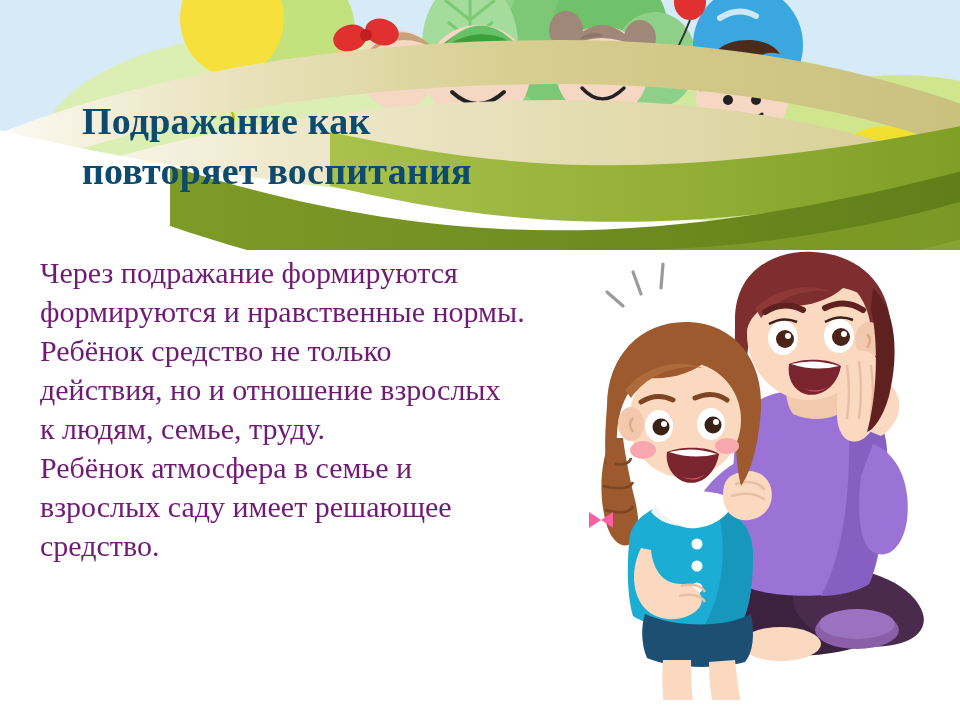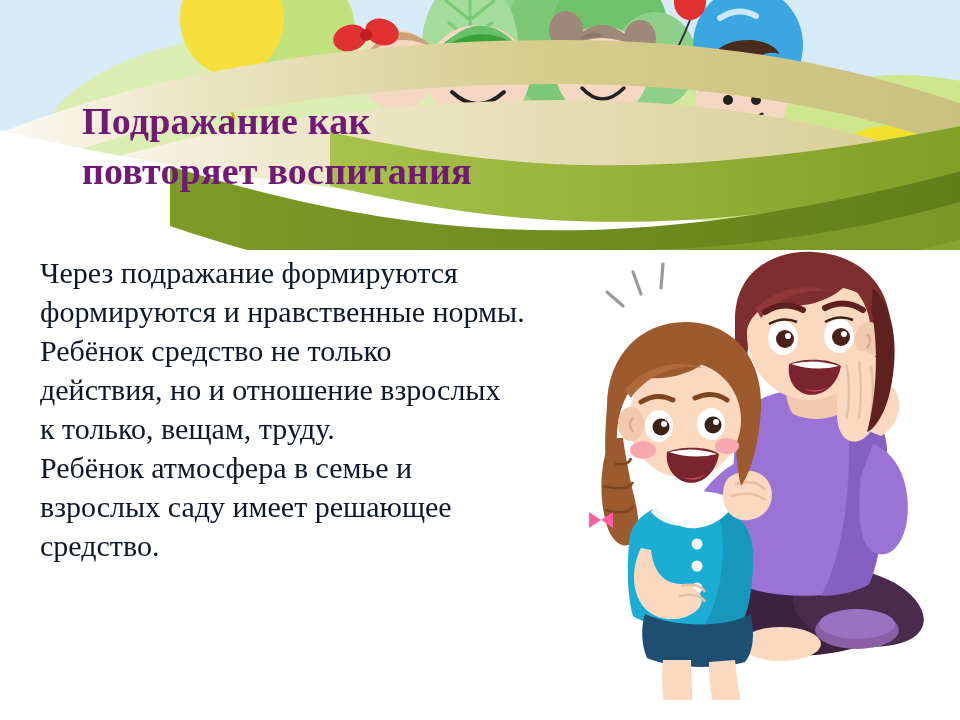--- a/index.html
+++ b/index.html
@@ -35,38 +35,38 @@
     left: 82px;
     top: 96px;
     width: 470px;
     z-index: 40;
   }
   .title-line {
     font-family: "Liberation Serif", "DejaVu Serif", serif;
     font-weight: bold;
     font-size: 38px;
     line-height: 50px;
-    color: #701a75;
+    color: #0c4a6e;
     white-space: nowrap;
     letter-spacing: 0.2px;
   }
 
   
   #body-block {
     position: absolute;
     left: 40px;
     top: 253px;
     width: 540px;
     z-index: 40;
   }
   .body-line {
     font-family: "Liberation Serif", "DejaVu Serif", serif;
     font-size: 30px;
     line-height: 39px;
-    color: #0f172a;
+    color: #701a75;
     white-space: nowrap;
   }
 
   
   #illustration {
     position: absolute;
     left: 585px;
     top: 248px;
     width: 375px;
     height: 452px;
@@ -226,21 +226,21 @@
   <div id="title-block">
     <div class="title-line">Подражание как</div>
     <div class="title-line">повторяет воспитания</div>
   </div>
 
   <div id="body-block">
     <div class="body-line">Через подражание формируются</div>
     <div class="body-line">формируются и нравственные нормы.</div>
     <div class="body-line">Ребёнок средство не только</div>
     <div class="body-line">действия, но и отношение взрослых</div>
-    <div class="body-line">к только, вещам, труду.</div>
+    <div class="body-line">к людям, семье, труду.</div>
     <div class="body-line">Ребёнок атмосфера в семье и</div>
     <div class="body-line">взрослых саду имеет решающее</div>
     <div class="body-line">средство.</div>
   </div>
 
   <div id="illustration">
     <svg width="375" height="452" viewBox="0 0 375 452" xmlns="http://www.w3.org/2000/svg">
 
       <g stroke="#9a9a9a" stroke-width="3.2" stroke-linecap="round" fill="none">
         <path d="M56 46 L48 24"></path>

